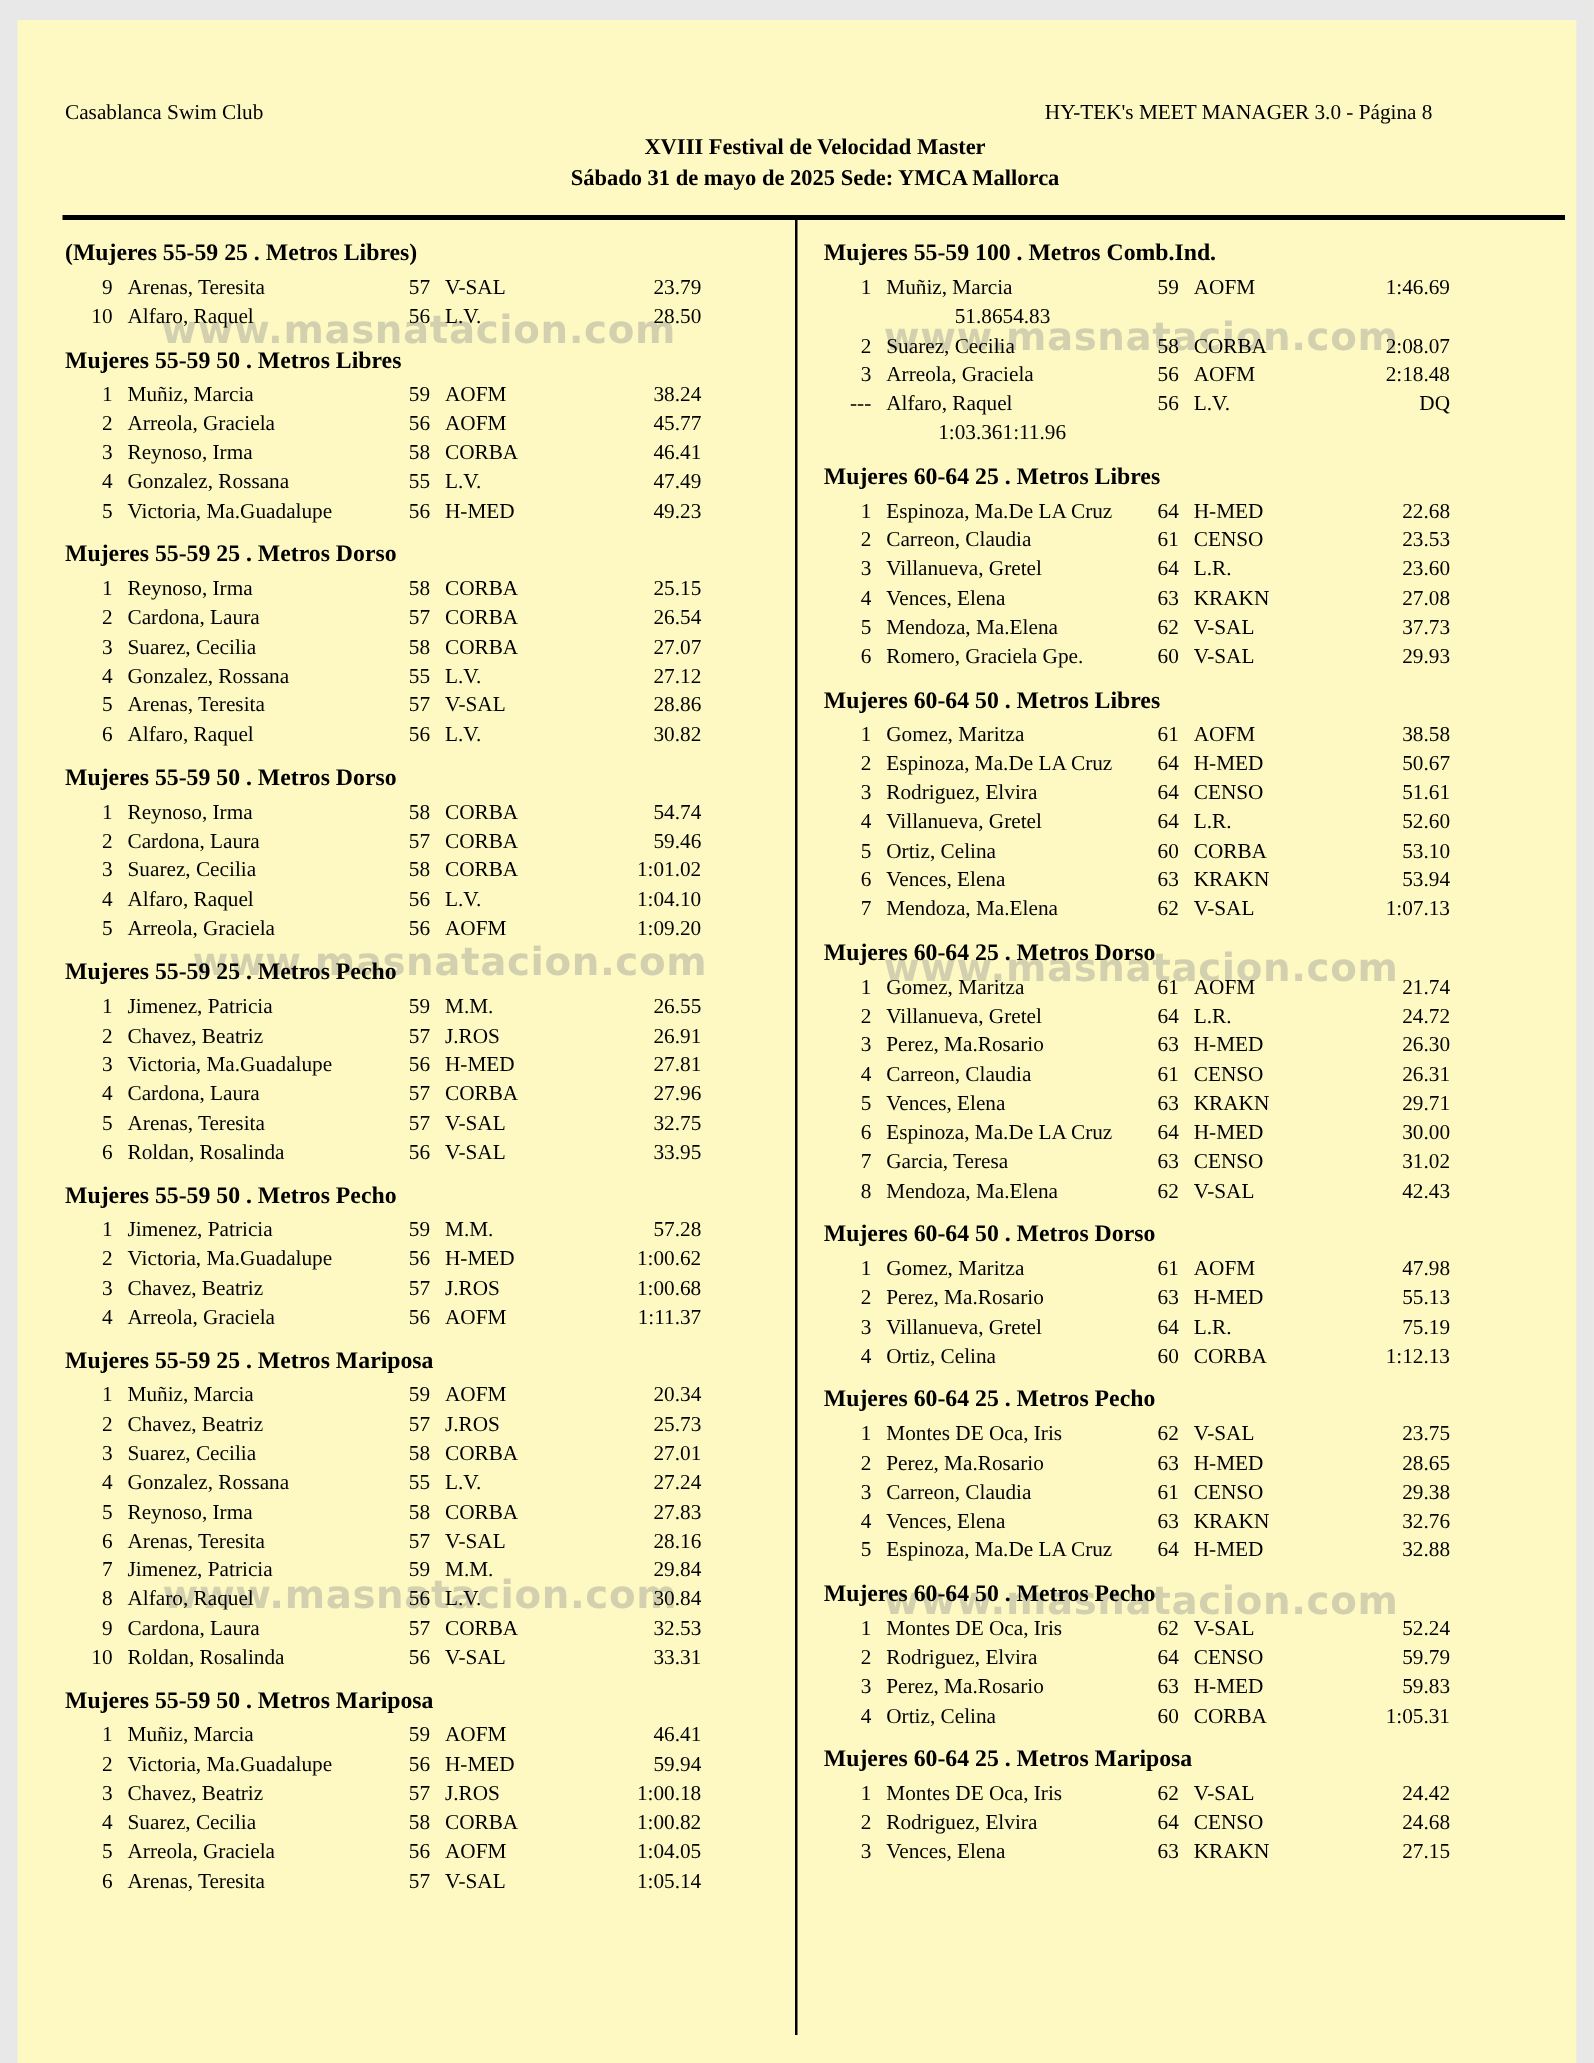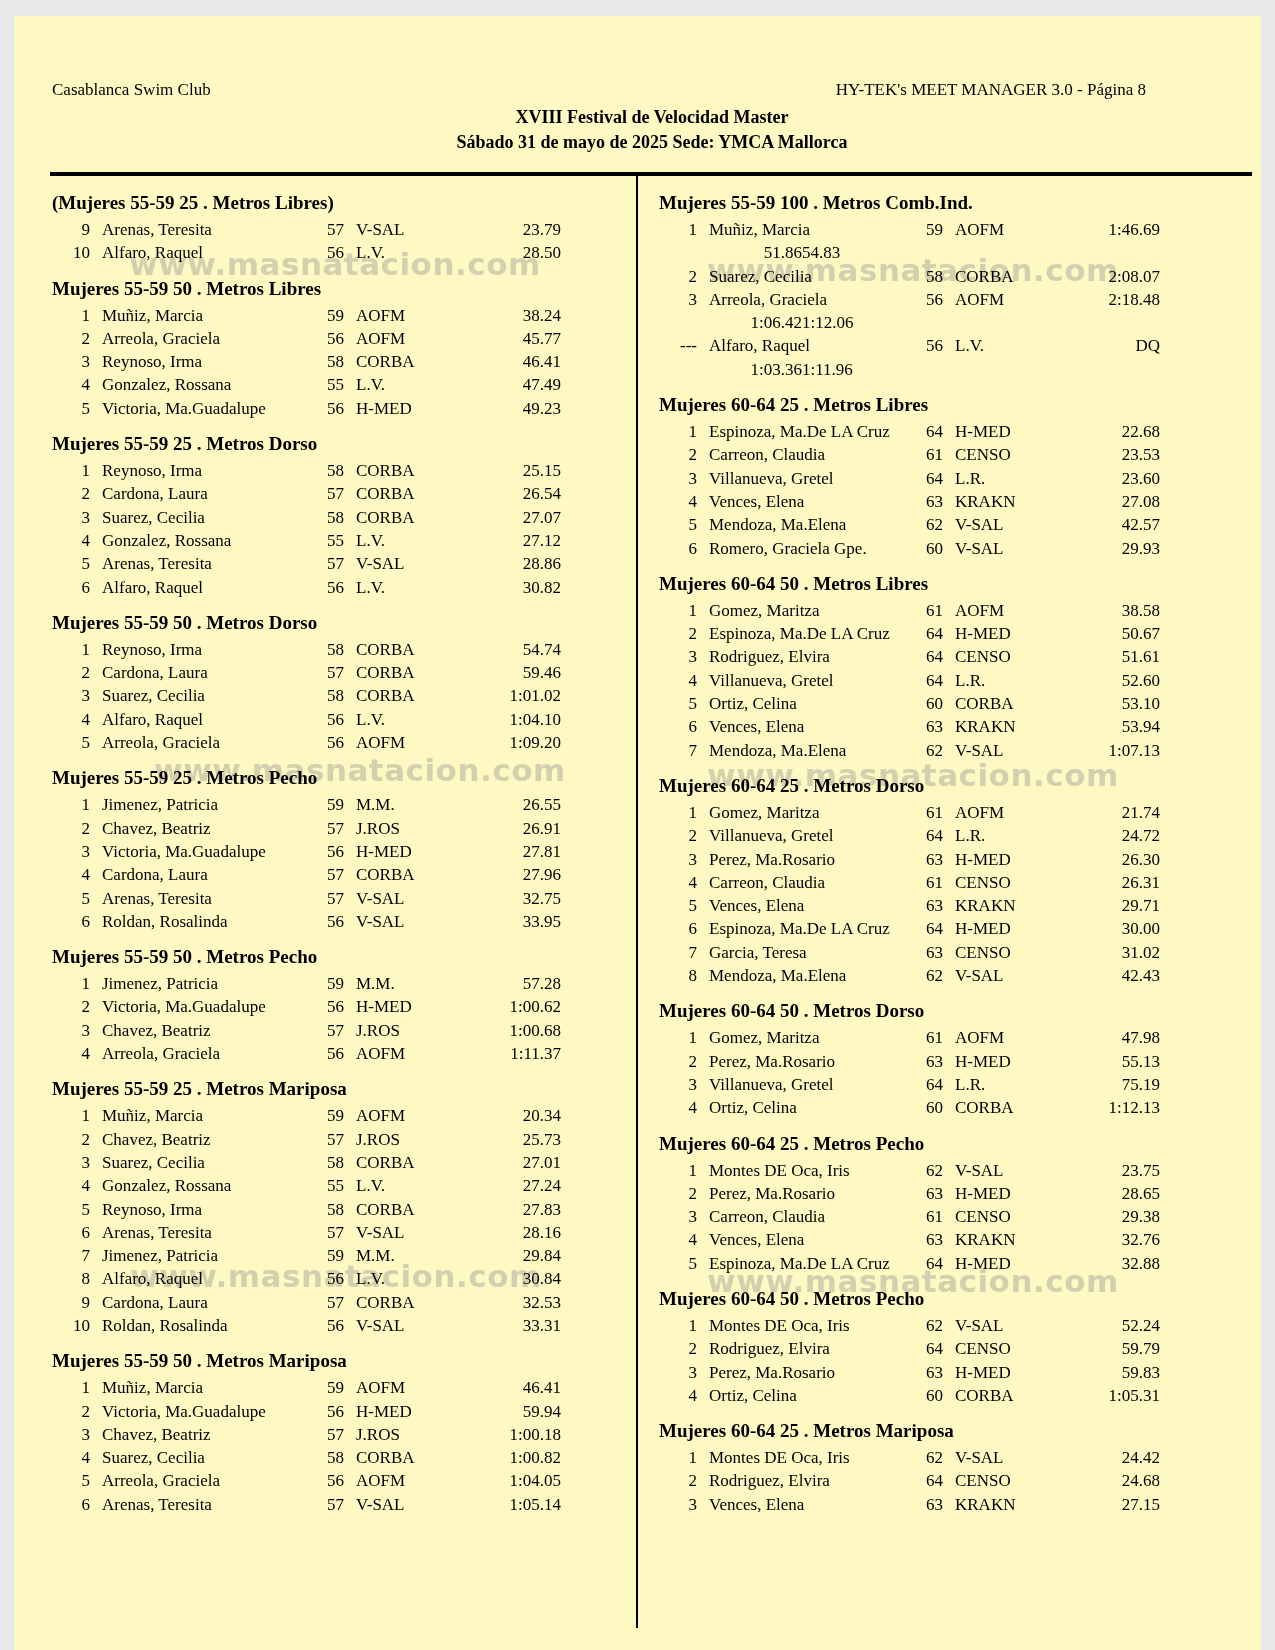--- a/index.html
+++ b/index.html
@@ -397,24 +397,20 @@
         <span class="c-time">2:08.07</span>
       </div>
       <div class="row">
         <span class="c-place">3</span>
         <span class="c-name">Arreola, Graciela</span>
         <span class="c-age">56</span>
         <span class="c-team">AOFM</span>
         <span class="c-time">2:18.48</span>
       </div>
       <div class="row">
-        <span class="c-split1">1:06.42</span>
-        <span class="c-split2">1:12.06</span>
-      </div>
-      <div class="row">
         <span class="c-place">---</span>
         <span class="c-name">Alfaro, Raquel</span>
         <span class="c-age">56</span>
         <span class="c-team">L.V.</span>
         <span class="c-time">DQ</span>
       </div>
       <div class="row">
         <span class="c-split1">1:03.36</span>
         <span class="c-split2">1:11.96</span>
       </div>
@@ -445,21 +441,21 @@
         <span class="c-name">Vences, Elena</span>
         <span class="c-age">63</span>
         <span class="c-team">KRAKN</span>
         <span class="c-time">27.08</span>
       </div>
       <div class="row">
         <span class="c-place">5</span>
         <span class="c-name">Mendoza, Ma.Elena</span>
         <span class="c-age">62</span>
         <span class="c-team">V-SAL</span>
-        <span class="c-time">42.57</span>
+        <span class="c-time">37.73</span>
       </div>
       <div class="row">
         <span class="c-place">6</span>
         <span class="c-name">Romero, Graciela Gpe.</span>
         <span class="c-age">60</span>
         <span class="c-team">V-SAL</span>
         <span class="c-time">29.93</span>
       </div>
       <div class="sec-title">Mujeres 60-64 50 . Metros Libres</div>
       <div class="row">

